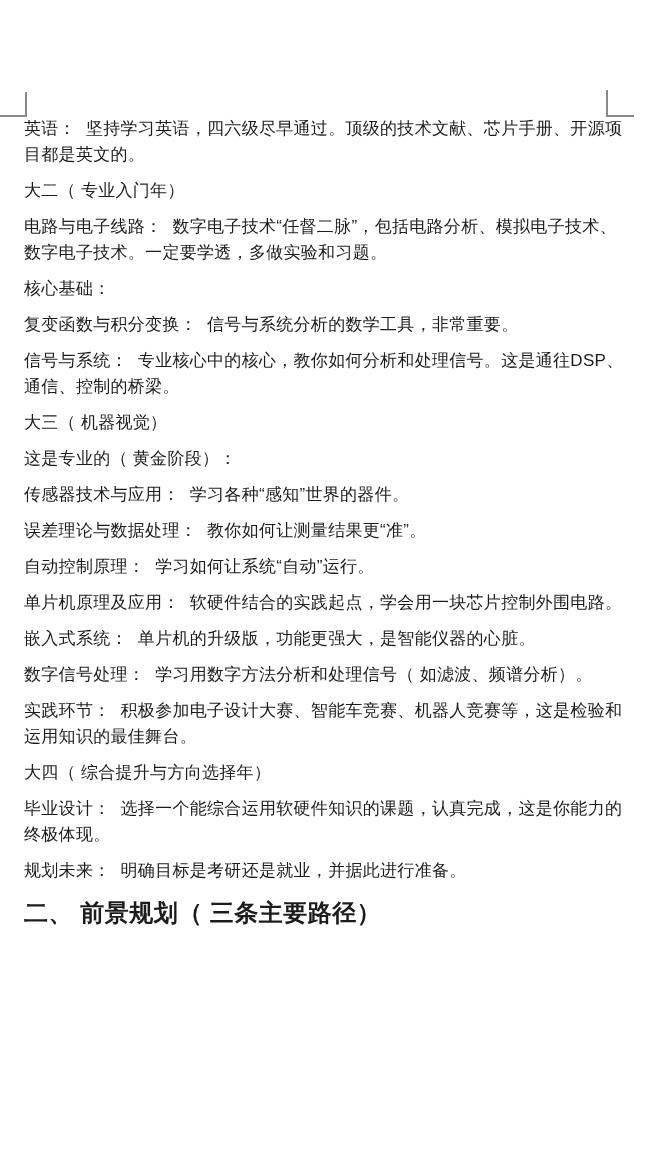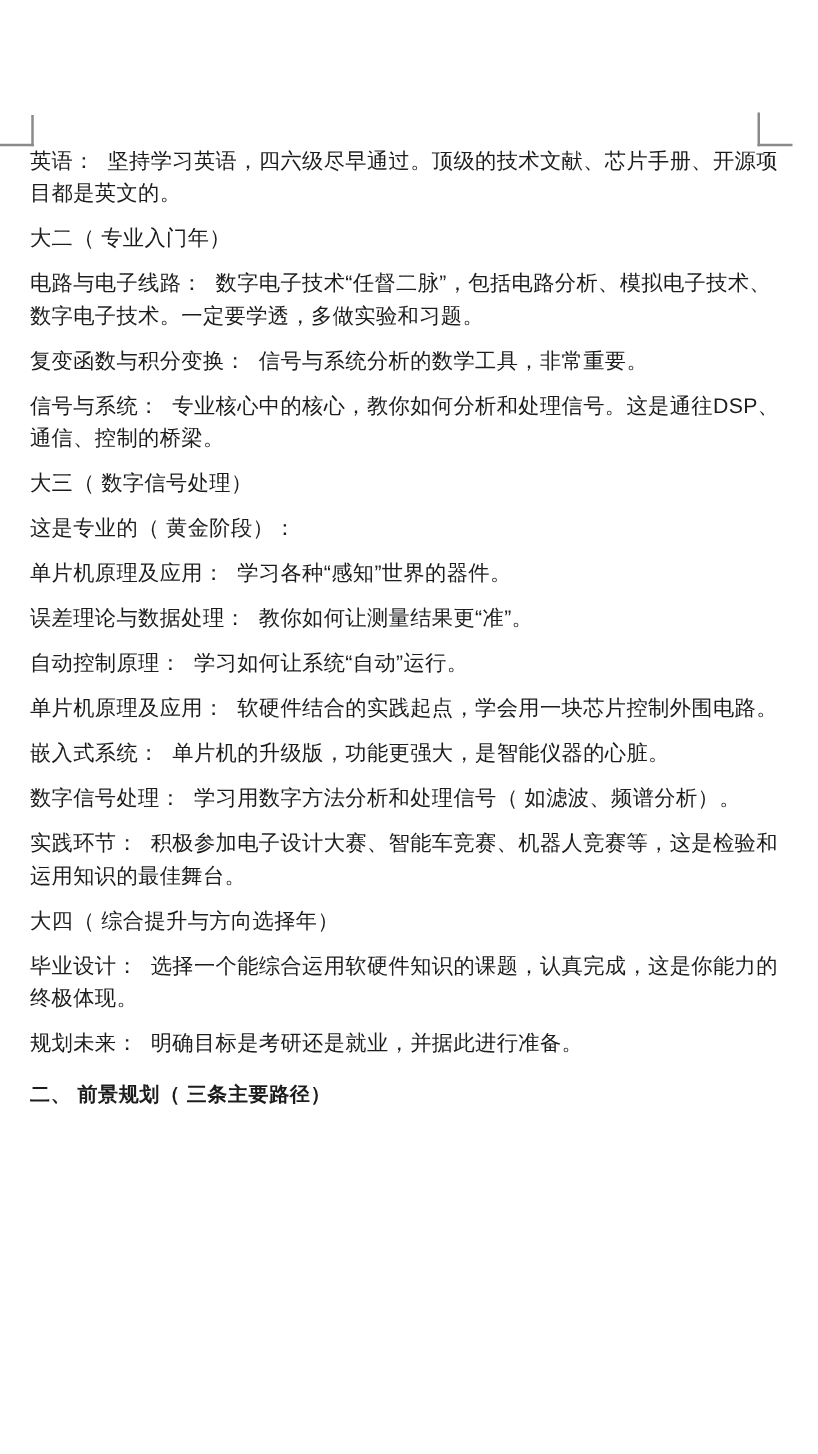--- a/index.html
+++ b/index.html
@@ -21,21 +21,21 @@
   .para {
     margin: 0 0 10px 0;
     font-size: 17px;
     line-height: 26px;
     letter-spacing: 0.3px;
     white-space: pre-wrap;
     word-break: break-all;
   }
   .section-heading {
     margin: 14px 0 0 0;
-    font-size: 16px;
+    font-size: 24px;
     line-height: 30px;
     font-weight: 700;
     letter-spacing: 0.5px;
     white-space: pre-wrap;
   }
   .mark { position: absolute; }
   .mark-tl { left: 0;     top: 92px;   width: 25px; height: 23px; border-right: 2px solid #8a8a8a; border-bottom: 2px solid #8a8a8a; }
   .mark-tr { left: 606px; top: 90px;   width: 26px; height: 25px; border-left: 2px solid #8a8a8a;  border-bottom: 2px solid #8a8a8a; }
   .mark-bl { left: 0;     top: 1090px; width: 26px; height: 23px; border-top: 2px solid #8a8a8a;   border-right: 2px solid #8a8a8a; }
   .mark-br { left: 604px; top: 1089px; width: 27px; height: 26px; border-top: 2px solid #8a8a8a;   border-left: 2px solid #8a8a8a; }
@@ -47,25 +47,26 @@
 
   <div class="mark mark-tl"></div>
   <div class="mark mark-tr"></div>
   <div class="mark mark-bl"></div>
   <div class="mark mark-br"></div>
 
   <main class="content">
     <p class="para">英语：  坚持学习英语，四六级尽早通过。顶级的技术文献、芯片手册、开源项目都是英文的。</p>
     <p class="para">大二（ 专业入门年）</p>
     <p class="para">电路与电子线路：  数字电子技术“任督二脉”，包括电路分析、模拟电子技术、数字电子技术。一定要学透，多做实验和习题。</p>
+    <p class="para">核心基础：</p>
     <p class="para">复变函数与积分变换：  信号与系统分析的数学工具，非常重要。</p>
     <p class="para">信号与系统：  专业核心中的核心，教你如何分析和处理信号。这是通往DSP、通信、控制的桥梁。</p>
-    <p class="para">大三（ 数字信号处理）</p>
+    <p class="para">大三（ 机器视觉）</p>
     <p class="para">这是专业的（ 黄金阶段）：</p>
-    <p class="para">单片机原理及应用：  学习各种“感知”世界的器件。</p>
+    <p class="para">传感器技术与应用：  学习各种“感知”世界的器件。</p>
     <p class="para">误差理论与数据处理：  教你如何让测量结果更“准”。</p>
     <p class="para">自动控制原理：  学习如何让系统“自动”运行。</p>
     <p class="para">单片机原理及应用：  软硬件结合的实践起点，学会用一块芯片控制外围电路。</p>
     <p class="para">嵌入式系统：  单片机的升级版，功能更强大，是智能仪器的心脏。</p>
     <p class="para">数字信号处理：  学习用数字方法分析和处理信号（ 如滤波、频谱分析）。</p>
     <p class="para">实践环节：  积极参加电子设计大赛、智能车竞赛、机器人竞赛等，这是检验和运用知识的最佳舞台。</p>
     <p class="para">大四（ 综合提升与方向选择年）</p>
     <p class="para">毕业设计：  选择一个能综合运用软硬件知识的课题，认真完成，这是你能力的终极体现。</p>
     <p class="para">规划未来：  明确目标是考研还是就业，并据此进行准备。</p>
     <h2 class="section-heading">二、 前景规划（ 三条主要路径）</h2>

